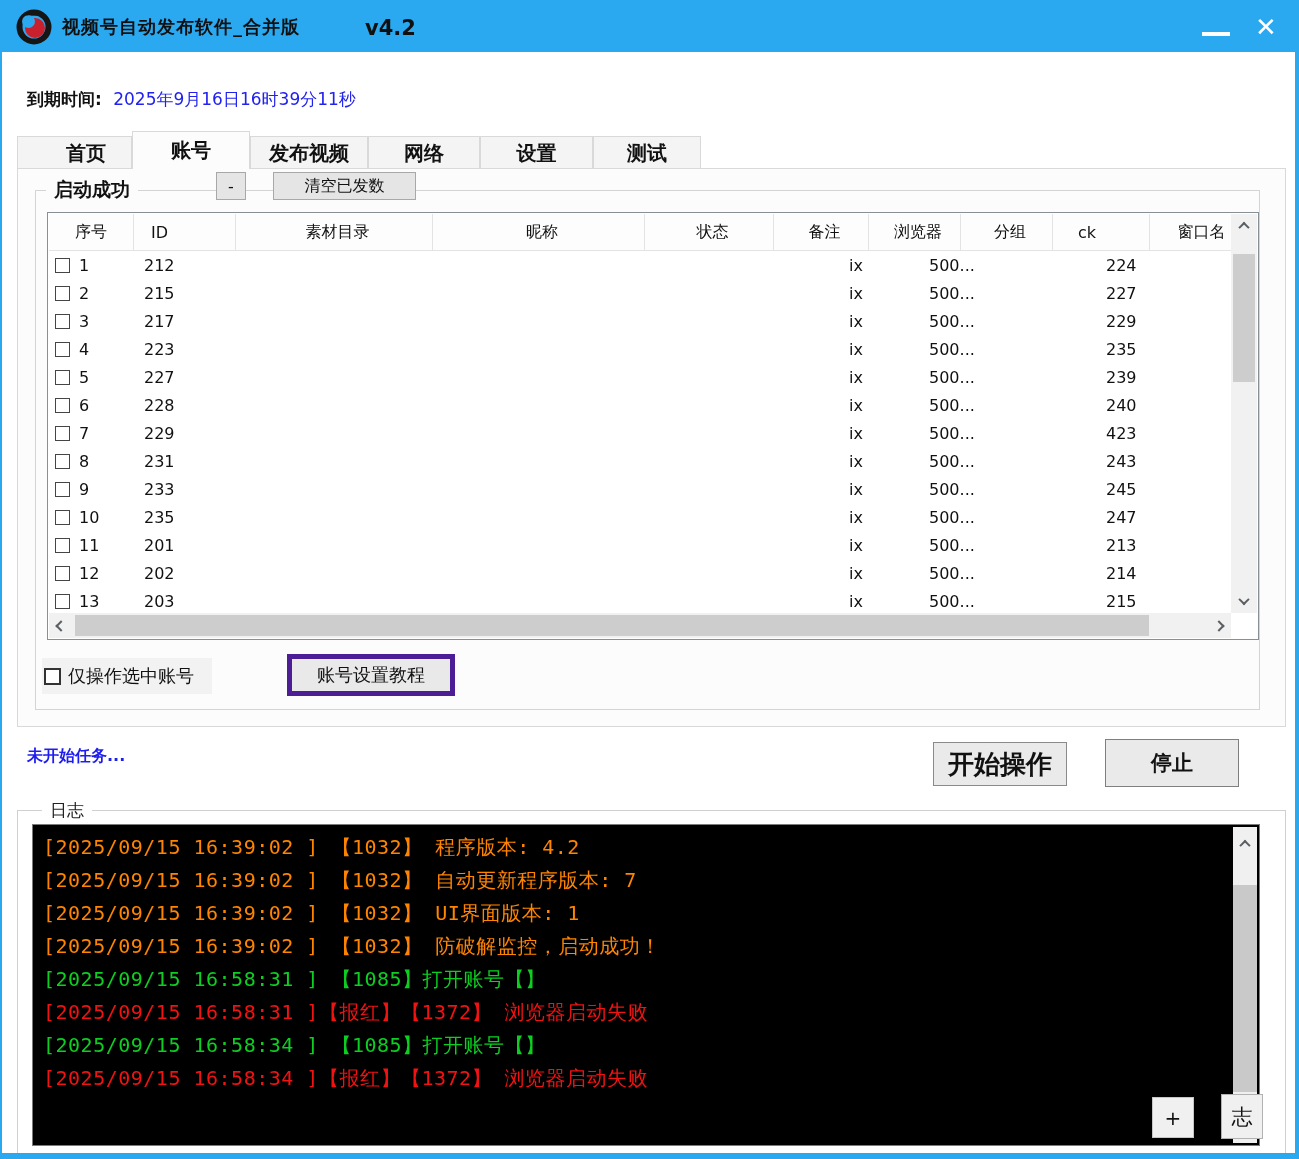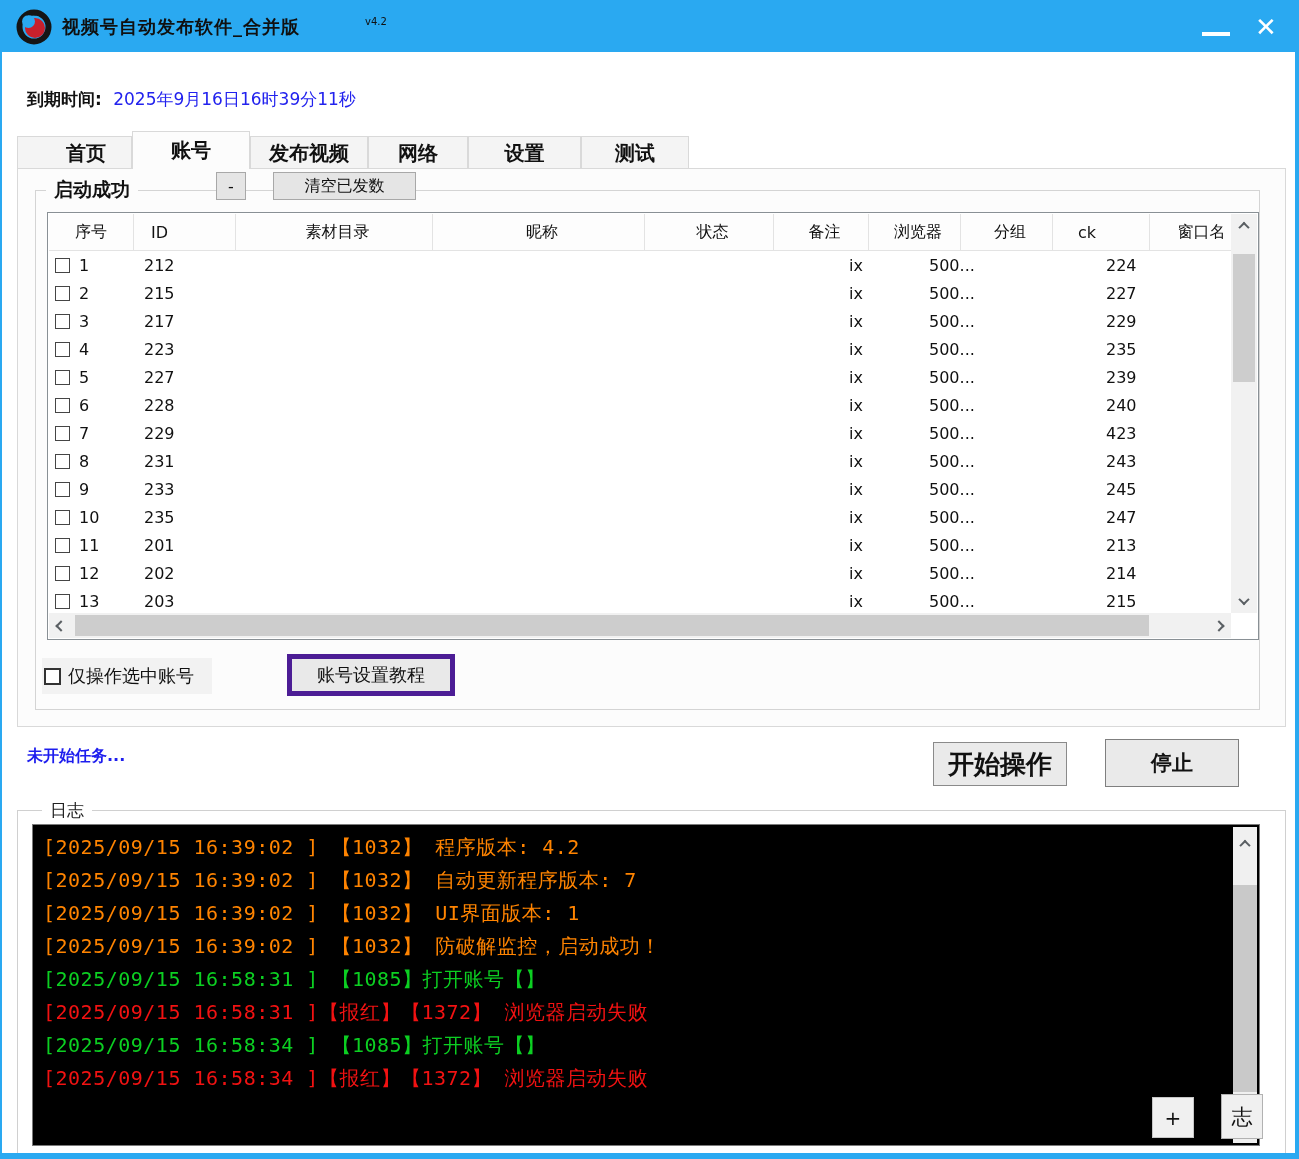--- a/index.html
+++ b/index.html
@@ -3,21 +3,21 @@
 <meta charset="utf-8">
 <style>
   html,body{margin:0;padding:0;background:#d7d7d7;}
   *{box-sizing:border-box;font-family:"DejaVu Sans","Liberation Sans",sans-serif;}
   #window{position:relative;width:1299px;height:1159px;background:#ffffff;
     border:2px solid #2aa9f1;border-right-width:4px;border-bottom-width:6px;overflow:hidden;}
   
   .titlebar{position:absolute;left:0;top:0;width:100%;height:50px;background:#2aa9f1;}
   .logo{position:absolute;left:13px;top:6px;width:38px;height:38px;}
   .apptitle{position:absolute;left:60px;top:13px;font-size:18px;font-weight:bold;color:#101010;letter-spacing:1px;}
-  .appversion{position:absolute;left:363px;top:14px;font-size:10px;font-weight:normal;color:#101010;}
+  .appversion{position:absolute;left:363px;top:14px;font-size:21px;font-weight:bold;color:#101010;}
   .winbtn{position:absolute;top:0;height:50px;width:46px;cursor:pointer;display:flex;align-items:center;justify-content:center;}
   .btn-min{right:56px;}
   .btn-min .dash{display:block;width:28px;height:4px;background:#ffffff;margin-top:14px;}
   .btn-close{right:6px;color:#ffffff;font-size:26px;font-weight:bold;}
   
   .expiry{position:absolute;left:25px;top:86px;font-size:17px;}
   .expiry .lab{font-weight:bold;color:#111;}
   .expiry .val{color:#2222ee;margin-left:6px;}
   
   .tabbar{position:absolute;left:15px;top:131px;height:36px;display:flex;align-items:flex-end;}
@@ -114,21 +114,21 @@
 
   <div class="expiry">
     <span class="lab">到期时间:</span>
     <span class="val">2025年9月16日16时39分11秒</span>
   </div>
 
   <div class="tabbar">
       <div class="tab" style="width: 115px; padding-left: 33px;">首页</div>
       <div class="tab active" style="width: 118px;">账号</div>
       <div class="tab" style="width: 118px;">发布视频</div>
-      <div class="tab" style="width: 100px;">网络</div>
+      <div class="tab" style="width: 112px;">网络</div>
       <div class="tab" style="width: 113px;">设置</div>
       <div class="tab" style="width: 108px;">测试</div>
     </div>
   <div class="tabpanel"></div>
 
   <div class="groupbox gb-account"></div>
   <span class="gb-label lbl-account">启动成功</span>
   <div class="pushbtn btn-minus">-</div>
   <div class="pushbtn btn-clear">清空已发数</div>
 

